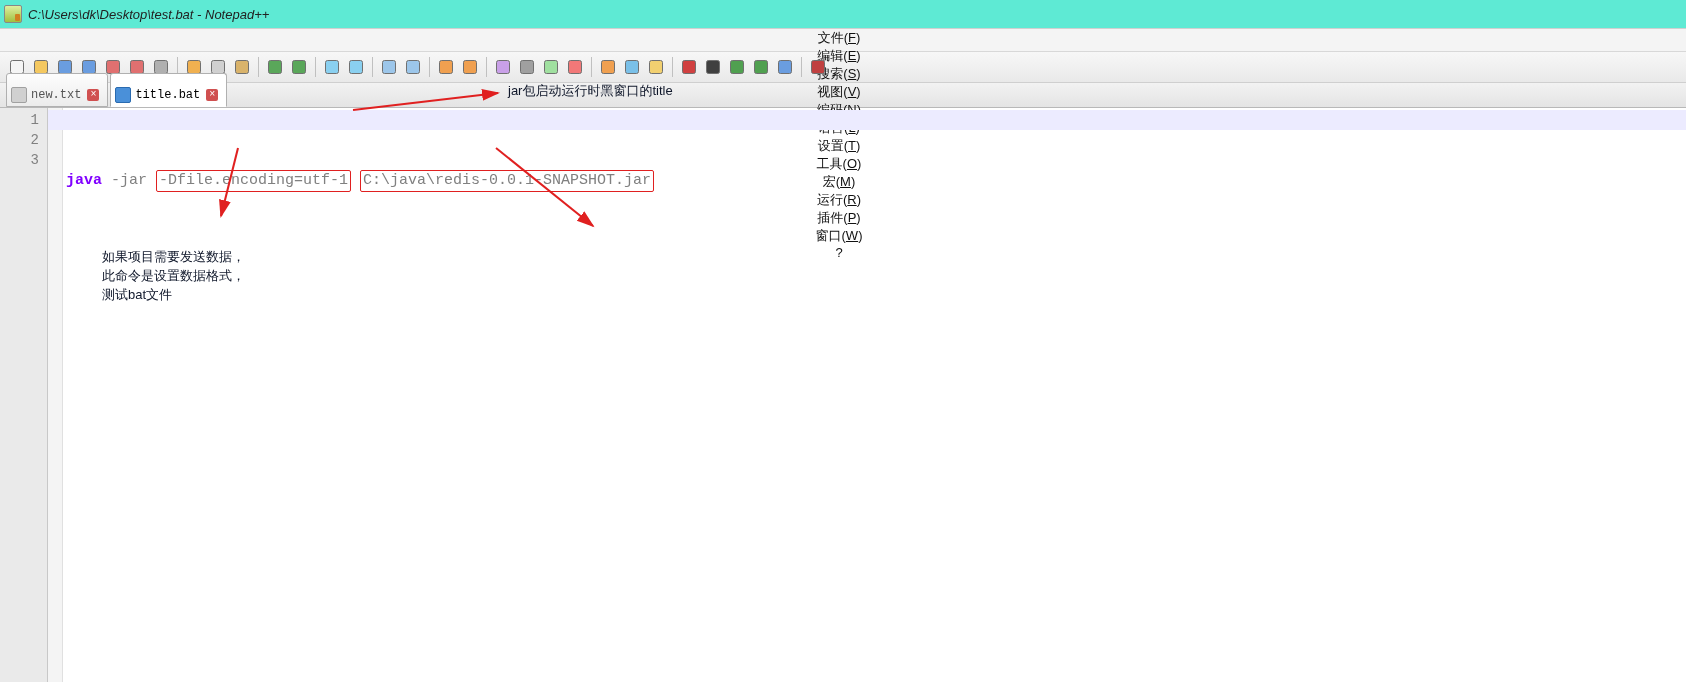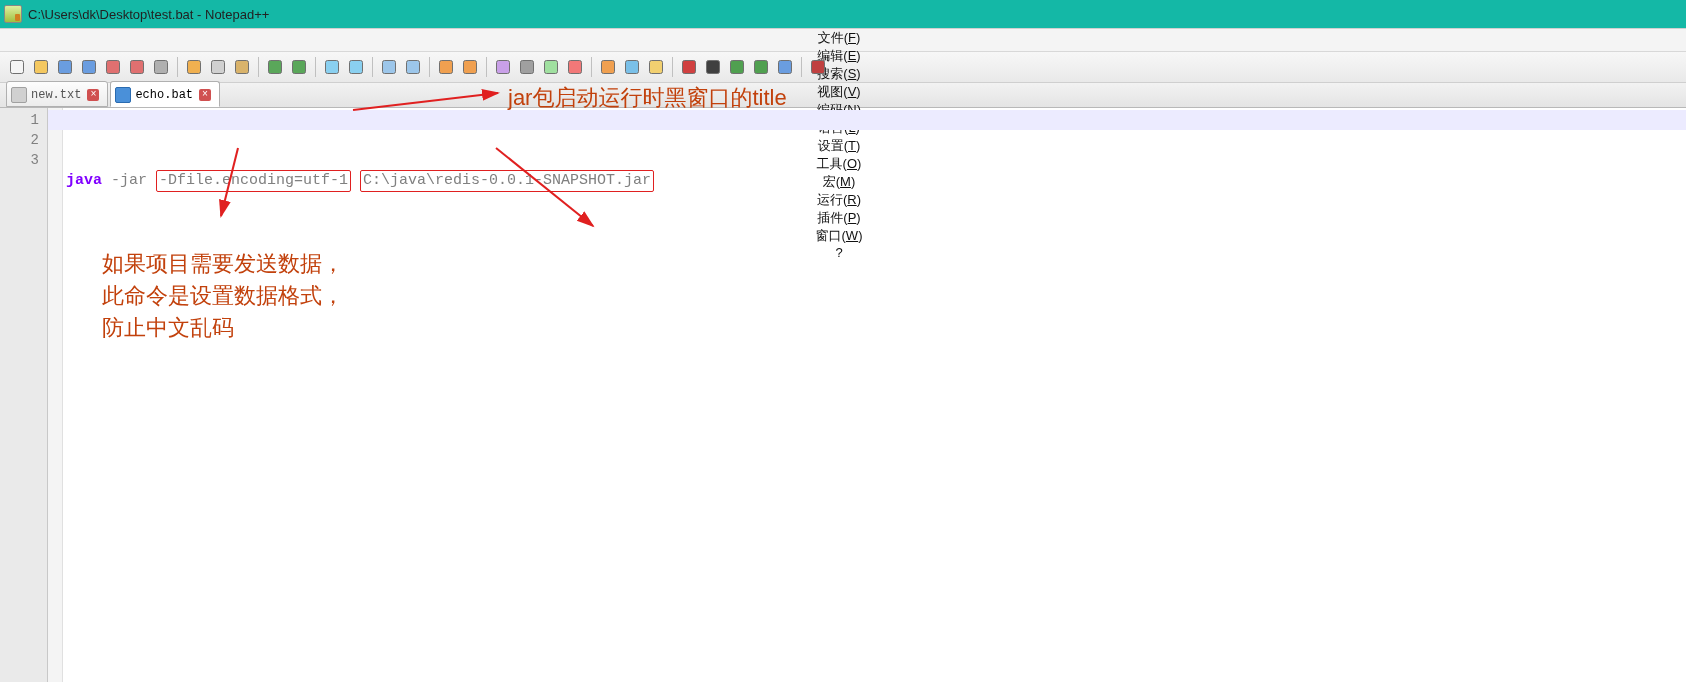--- a/index.html
+++ b/index.html
@@ -1,43 +1,43 @@
 <!DOCTYPE html>
 <html><head>
 <meta charset="utf-8">
 <style>
   html,body{margin:0;padding:0;font-family:"Microsoft YaHei","Segoe UI",Arial,sans-serif;font-size:13px;background:#fff;color:#000;width:1686px;}
-  .titlebar{background:#14b8a6;height:28px;display:flex;align-items:center;padding-left:4px;border-bottom:1px solid #d0d0d0;}
+  .titlebar{background:#5eead4;height:28px;display:flex;align-items:center;padding-left:4px;border-bottom:1px solid #d0d0d0;font-style:italic;}
   .titlebar .icon{width:16px;height:16px;margin-right:6px;background:linear-gradient(#dff0a0,#a0c040);border:1px solid #888;border-radius:2px;position:relative;}
   .titlebar .icon::after{content:"";position:absolute;right:1px;bottom:1px;width:5px;height:7px;background:#d08020;border-radius:1px;}
   .titlebar-text{color:#222;}
   .menubar{background:#f4f4f4;height:22px;display:flex;align-items:center;padding-left:6px;border-bottom:1px solid #d8d8d8;flex-direction:column;}
   .menubar span{margin-right:14px;color:#111;cursor:default;}
   .menubar span u{text-decoration:underline;}
   .toolbar{background:linear-gradient(#f7f7f7,#e9e9e9);height:30px;display:flex;align-items:center;padding-left:6px;border-bottom:1px solid #cfcfcf;gap:2px;}
   .tbtn{width:22px;height:22px;display:flex;align-items:center;justify-content:center;border-radius:2px;}
   .tsep{width:1px;height:20px;background:#c0c0c0;margin:0 3px;}
   .tabbar{background:linear-gradient(#f2f2f2,#e4e4e4);height:24px;display:flex;align-items:flex-end;padding-left:6px;border-bottom:1px solid #b8b8b8;}
-  .tab{display:flex;align-items:center;height:22px;padding:2px 8px 0 4px;border:1px solid #b0b0b0;background:linear-gradient(#fdfdfd,#ececec);margin-right:2px;border-top-left-radius:3px;border-top-right-radius:3px;font-family:"SimSun","Courier New",monospace;font-size:12px;color:#555;}
+  .tab{display:flex;align-items:center;height:22px;padding:10px 8px 0 4px;border:1px solid #b0b0b0;background:linear-gradient(#fdfdfd,#ececec);margin-right:2px;border-top-left-radius:3px;border-top-right-radius:3px;font-family:"SimSun","Courier New",monospace;font-size:12px;color:#555;}
   .tab.active{background:#fff;border-bottom:1px solid #fff;color:#000;}
   .tab .ticon{width:14px;height:14px;margin-right:4px;background:#4a90d9;border:1px solid #2a6bb0;border-radius:2px;position:relative;}
   .tab .ticon.gray{background:#d0d0d0;border-color:#a0a0a0;}
   .tab .tclose{width:12px;height:12px;margin-left:6px;background:#d05050;border-radius:2px;color:#fff;font-size:10px;line-height:12px;text-align:center;}
   .editor-wrap{display:flex;position:relative;height:578px;}
   .gutter{width:48px;background:#eaeaea;border-right:1px solid #c8c8c8;font-family:Consolas,"Courier New",monospace;font-size:14px;color:#808080;text-align:right;padding-right:8px;padding-top:2px;line-height:20px;box-sizing:border-box;}
   .code{flex:1;font-family:Consolas,"Courier New",monospace;font-size:15px;line-height:20px;padding-top:2px;padding-left:4px;position:relative;white-space:pre;}
   .caretline{position:absolute;left:0;right:0;top:2px;height:20px;background:#ecebff;z-index:0;}
   .codeline{position:relative;z-index:1;height:20px;}
   .at{color:#c00000;}
   .kw{color:#1414c8;font-weight:bold;}
   .word{color:#808080;}
   .redbox{border:1.5px solid #e02020;border-radius:2px;padding:0 2px;display:inline-block;}
   .fold{position:absolute;left:48px;top:0;width:14px;height:100%;background:#f4f4f4;border-right:1px solid #e0e0e0;}
   .code{padding-left:18px;}
-  .ann{position:absolute;color:#c2410c;font-size:22px;font-family:"Microsoft YaHei",sans-serif;z-index:5;line-height:1.45;}
+  .ann{position:absolute;color:#0f172a;font-size:13px;font-family:"Microsoft YaHei",sans-serif;z-index:5;line-height:1.45;}
   svg.arrow{position:absolute;z-index:4;overflow:visible;}
 </style>
 </head>
 <body>
 
 <div class="titlebar">
   <div class="icon"></div>
   <div class="titlebar-text">C:\Users\dk\Desktop\test.bat - Notepad++</div>
 </div>
 
@@ -225,21 +225,21 @@
   </div>
 
 <div class="tabbar" id="tabbar">
     <div class="tab">
       <div class="ticon gray"></div>
       <span>new.txt</span>
       <div class="tclose">×</div>
     </div>
     <div class="tab active">
       <div class="ticon"></div>
-      <span>echo.bat</span>
+      <span>title.bat</span>
       <div class="tclose">×</div>
     </div>
   </div>
 
 <div class="editor-wrap">
   <div class="gutter" id="gutter">
       <div>1</div>
       <div>2</div>
       <div>3</div>
     </div>
@@ -262,21 +262,21 @@
     <svg class="arrow" style="left:165px;top:36px;" width="40" height="80">
       <defs>
           <marker id="ah2" markerWidth="10" markerHeight="10" refX="8" refY="3" orient="auto">
             <path d="M0,0 L9,3 L0,6 Z" fill="#e02020"></path>
           </marker>
         </defs>
       <line x1="25" y1="4" x2="8" y2="72" stroke="#e02020" stroke-width="2" marker-end="url(#ah2)"></line>
     </svg>
     <div class="ann" style="left:54px;top:140px;white-space:pre-line;">如果项目需要发送数据，
 此命令是设置数据格式，
-防止中文乱码</div>
+测试bat文件</div>
 
     <svg class="arrow" style="left:440px;top:36px;" width="120" height="90">
       <defs>
           <marker id="ah3" markerWidth="10" markerHeight="10" refX="8" refY="3" orient="auto">
             <path d="M0,0 L9,3 L0,6 Z" fill="#e02020"></path>
           </marker>
         </defs>
       <line x1="8" y1="4" x2="105" y2="82" stroke="#e02020" stroke-width="2" marker-end="url(#ah3)"></line>
     </svg>
   </div>

